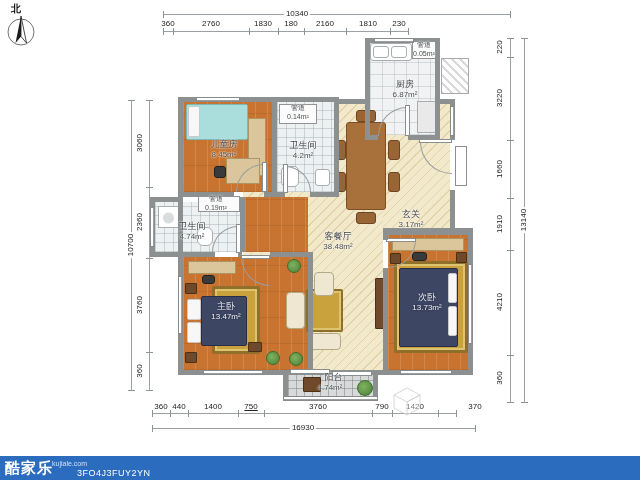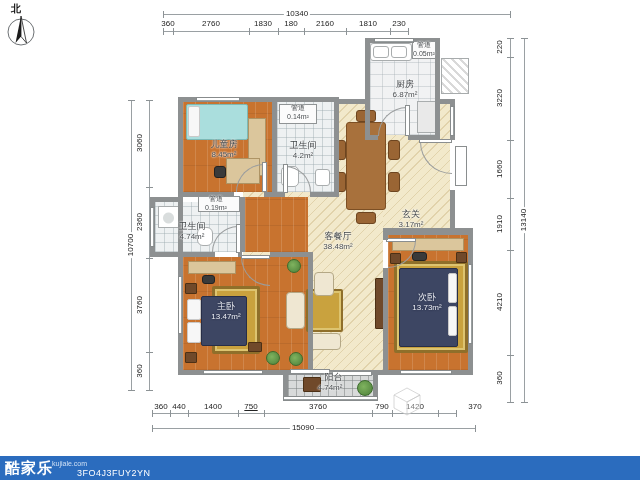--- a/index.html
+++ b/index.html
@@ -338,21 +338,21 @@
   <span class="dim" style="left:179px;top:407px;">440</span>
   <span class="dim" style="left:213px;top:407px;">1400</span>
   <span class="dim" style="left:251px;top:407px;text-decoration:underline;">750</span>
   <span class="dim" style="left:318px;top:407px;">3760</span>
   <span class="dim" style="left:382px;top:407px;">790</span>
   <span class="dim" style="left:415px;top:407px;">1420</span>
   <span class="dim" style="left:447px;top:407px;margin-left:28px;">370</span>
   <div class="dline" style="left:152px;top:428px;width:323px;height:1px;"></div>
   <i class="tkv" style="left:152px;top:425px;"></i>
   <i class="tkv" style="left:475px;top:425px;"></i>
-  <span class="dim dimt" style="left:303px;top:428px;">15090</span>
+  <span class="dim dimt" style="left:303px;top:428px;">16930</span>
 
   <span class="compass-label" style="left:11px;top:2px;">北</span>
   <svg class="abs" style="left:4px;top:12px;" width="34" height="36" viewBox="0 0 34 36">
     <circle cx="17" cy="20" r="13" fill="#fff" stroke="#6e7275"></circle>
     <polygon points="17,4 11.5,31 17,24.5" fill="#1c1c1c"></polygon>
     <polygon points="17,4 22.5,31 17,24.5" fill="#fff" stroke="#1c1c1c" stroke-width="0.8"></polygon>
   </svg>
 
   <div class="footer">
     <span class="brand">酷家乐</span>

